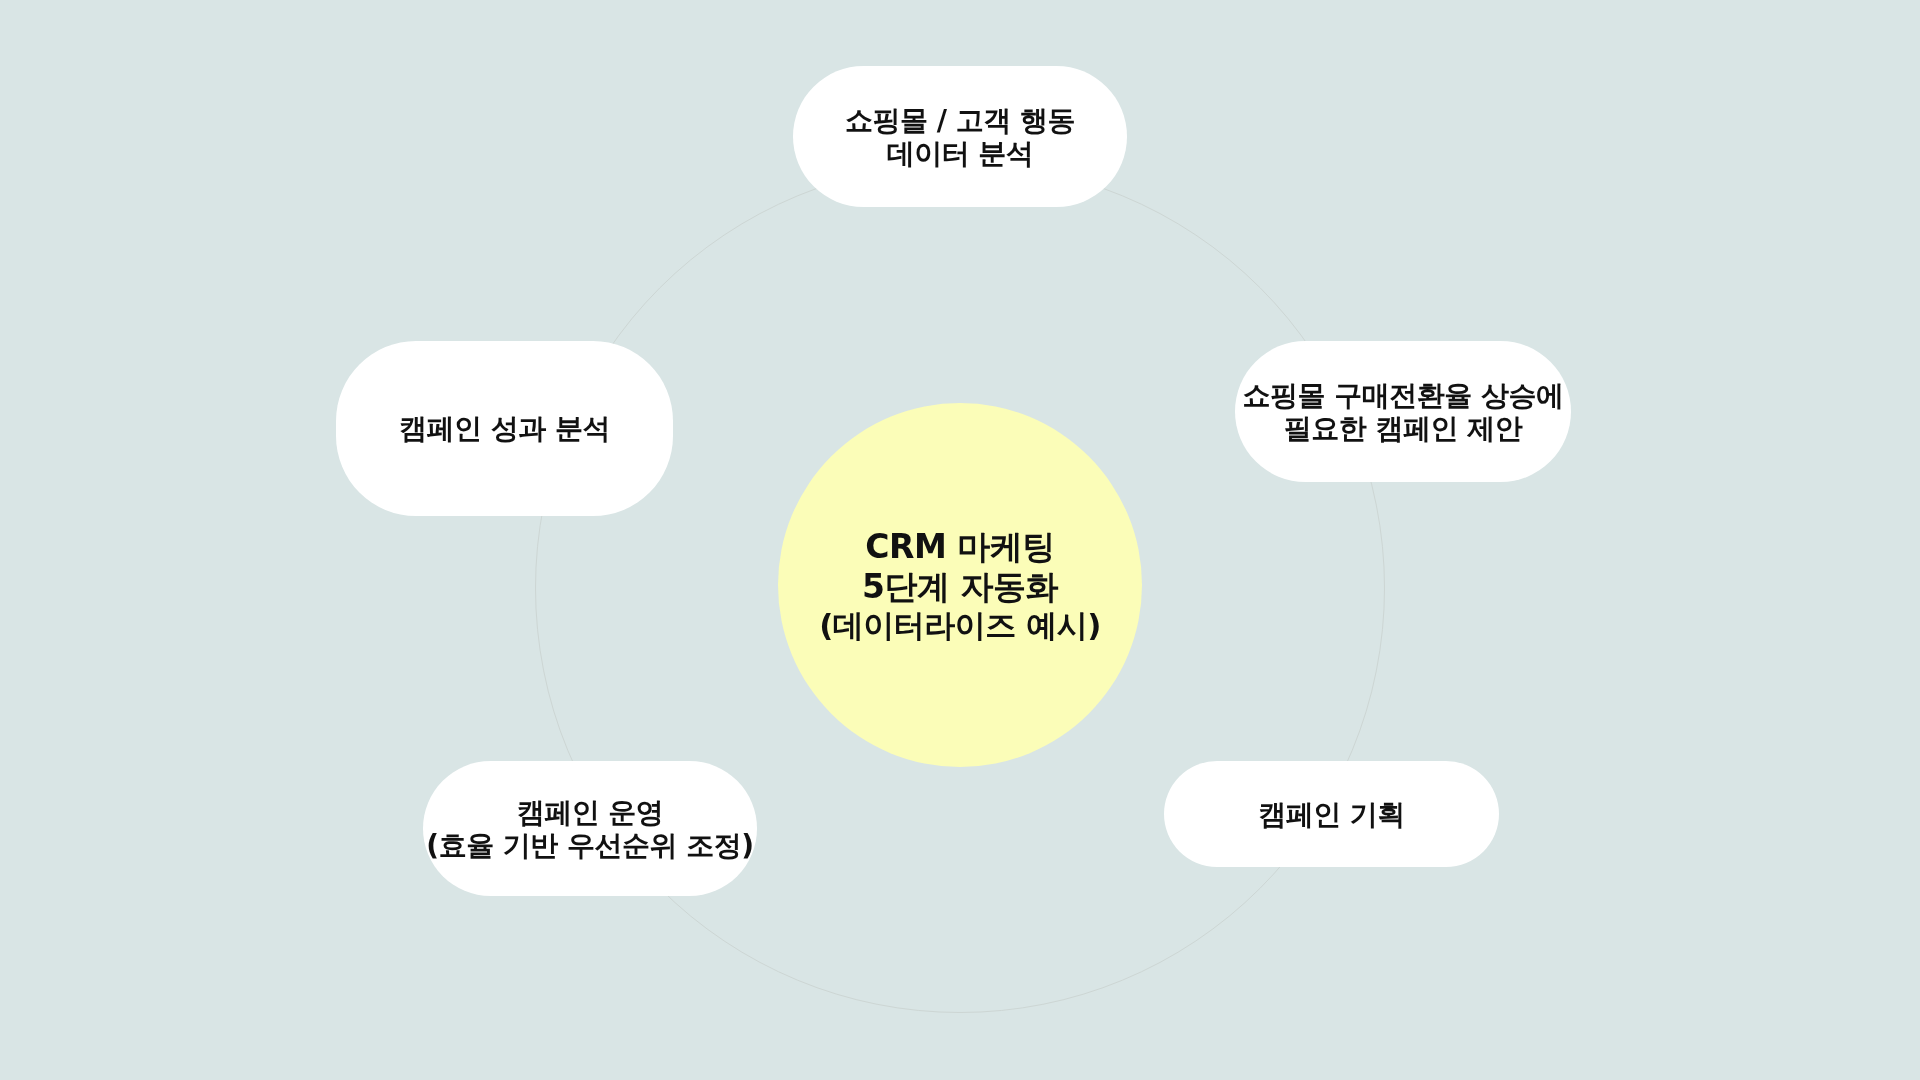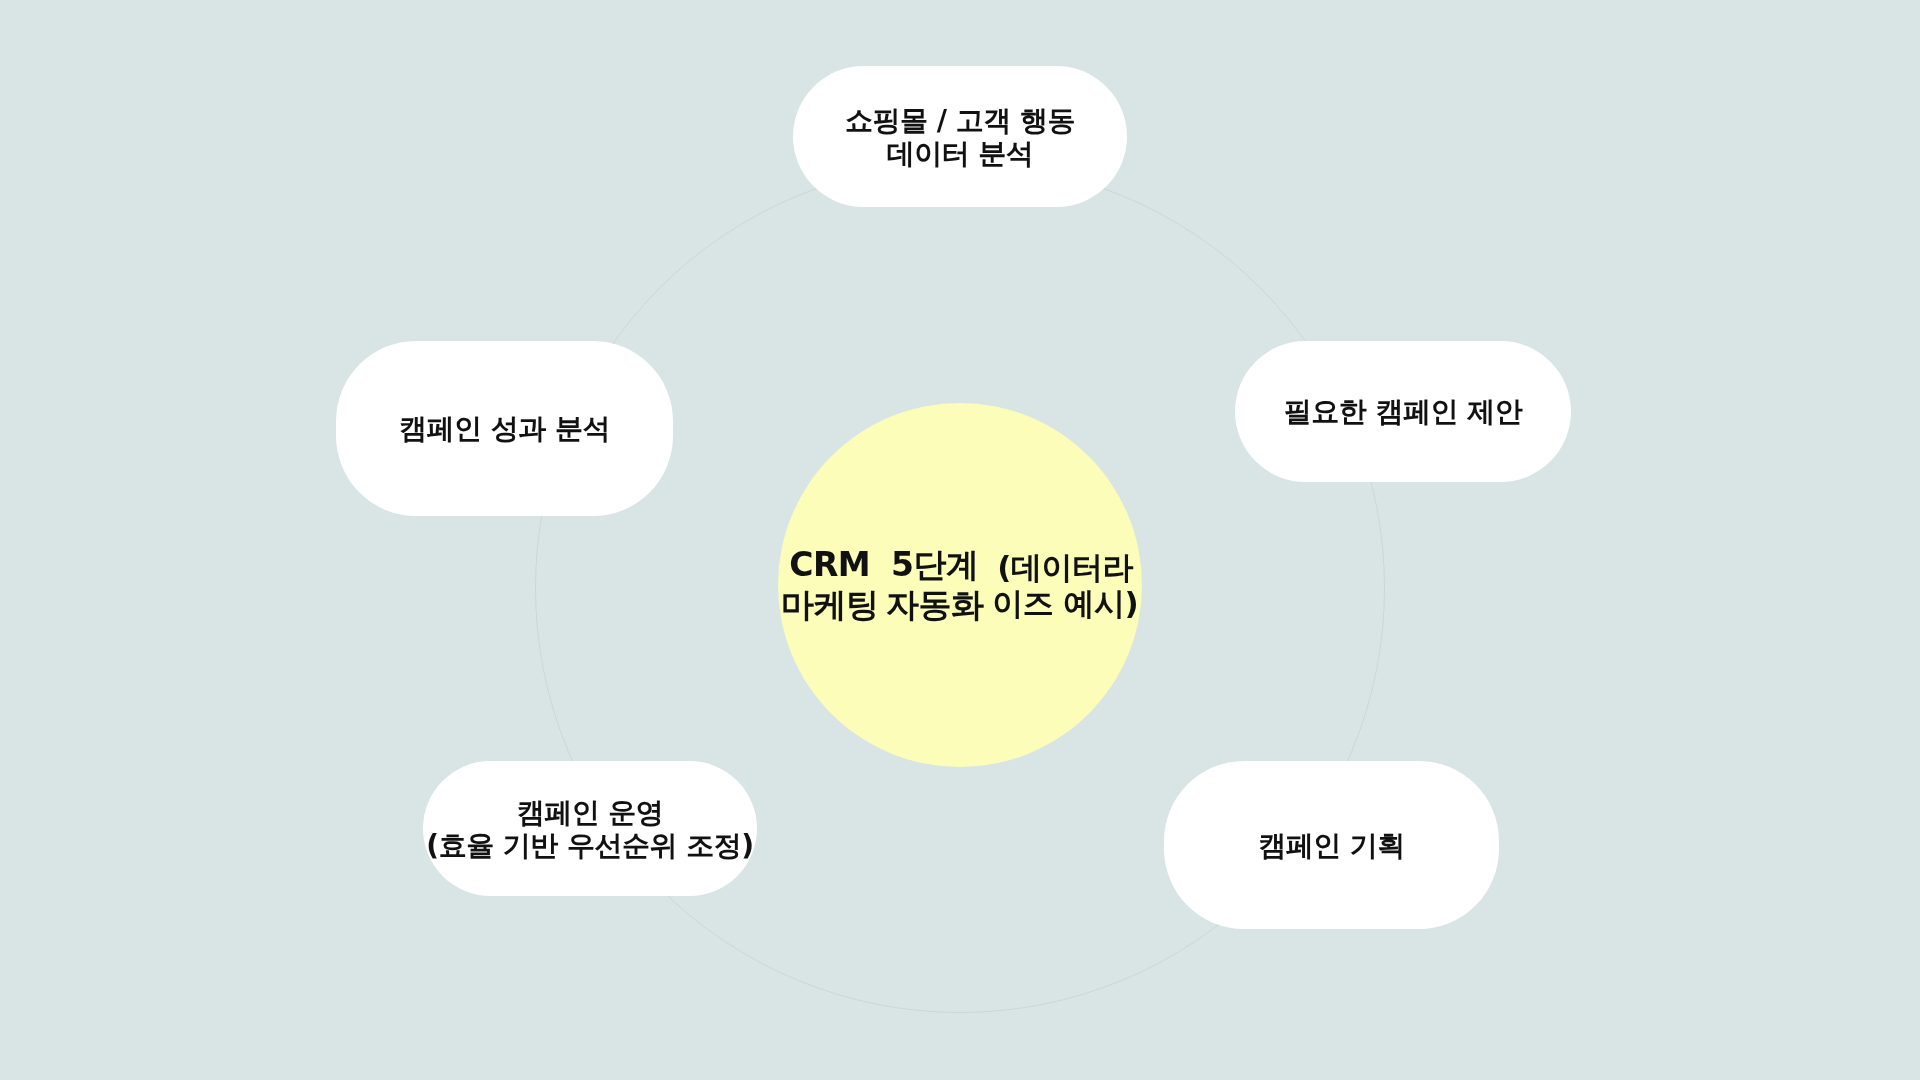--- a/index.html
+++ b/index.html
@@ -8,21 +8,21 @@
       background:#d9e5e5;
       font-family: "DejaVu Sans", "Liberation Sans", sans-serif;
     }
     .ring {
       position:absolute; left:535px; top:163px; width:850px; height:850px;
       border:1.5px solid #cdd6d4; border-radius:50%; box-sizing:border-box;
     }
     .center {
       position:absolute; left:778px; top:403px; width:364px; height:364px;
       border-radius:50%; background:#fbfdb8;
-      display:flex; flex-direction:row; align-items:center; justify-content:center;
+      display:flex; flex-direction:column; align-items:center; justify-content:center;
       text-align:center; color:#111;
     }
     .center .l1, .center .l2 { font-size:33px; font-weight:bold; line-height:40px; letter-spacing:-0.5px; }
     .center .l3 { font-size:31px; font-weight:bold; line-height:36px; letter-spacing:-0.5px; }
     .pill {
       position:absolute; background:#ffffff; border-radius:80px;
       display:flex; flex-direction:column; align-items:center; justify-content:center;
       text-align:center; color:#111; font-weight:bold; font-size:28px; line-height:33px;
       letter-spacing:-0.5px;
     }
@@ -37,24 +37,25 @@
   <div class="l2">5단계 자동화</div>
   <div class="l3">(데이터라이즈 예시)</div>
 </div>
 
 <div class="pill" style="left:793px; top:66px; width:334px; height:141px;">
   <div>쇼핑몰 / 고객 행동</div>
   <div>데이터 분석</div>
 </div>
 
 <div class="pill" style="left:1235px; top:341px; width:336px; height:141px;">
+  <div>쇼핑몰 구매전환율 상승에</div>
   <div>필요한 캠페인 제안</div>
 </div>
 
-<div class="pill" style="left:1164px; top:761px; width:335px; height:168px;text-align:right;">
+<div class="pill" style="left:1164px; top:761px; width:335px; height:106px;text-align:right;">
   <div>캠페인 기획</div>
 </div>
 
 <div class="pill" style="left:423px; top:761px; width:334px; height:135px;">
   <div>캠페인 운영</div>
   <div>(효율 기반 우선순위 조정)</div>
 </div>
 
 <div class="pill" style="left:336px; top:341px; width:337px; height:175px;">
   <div>캠페인 성과 분석</div>

